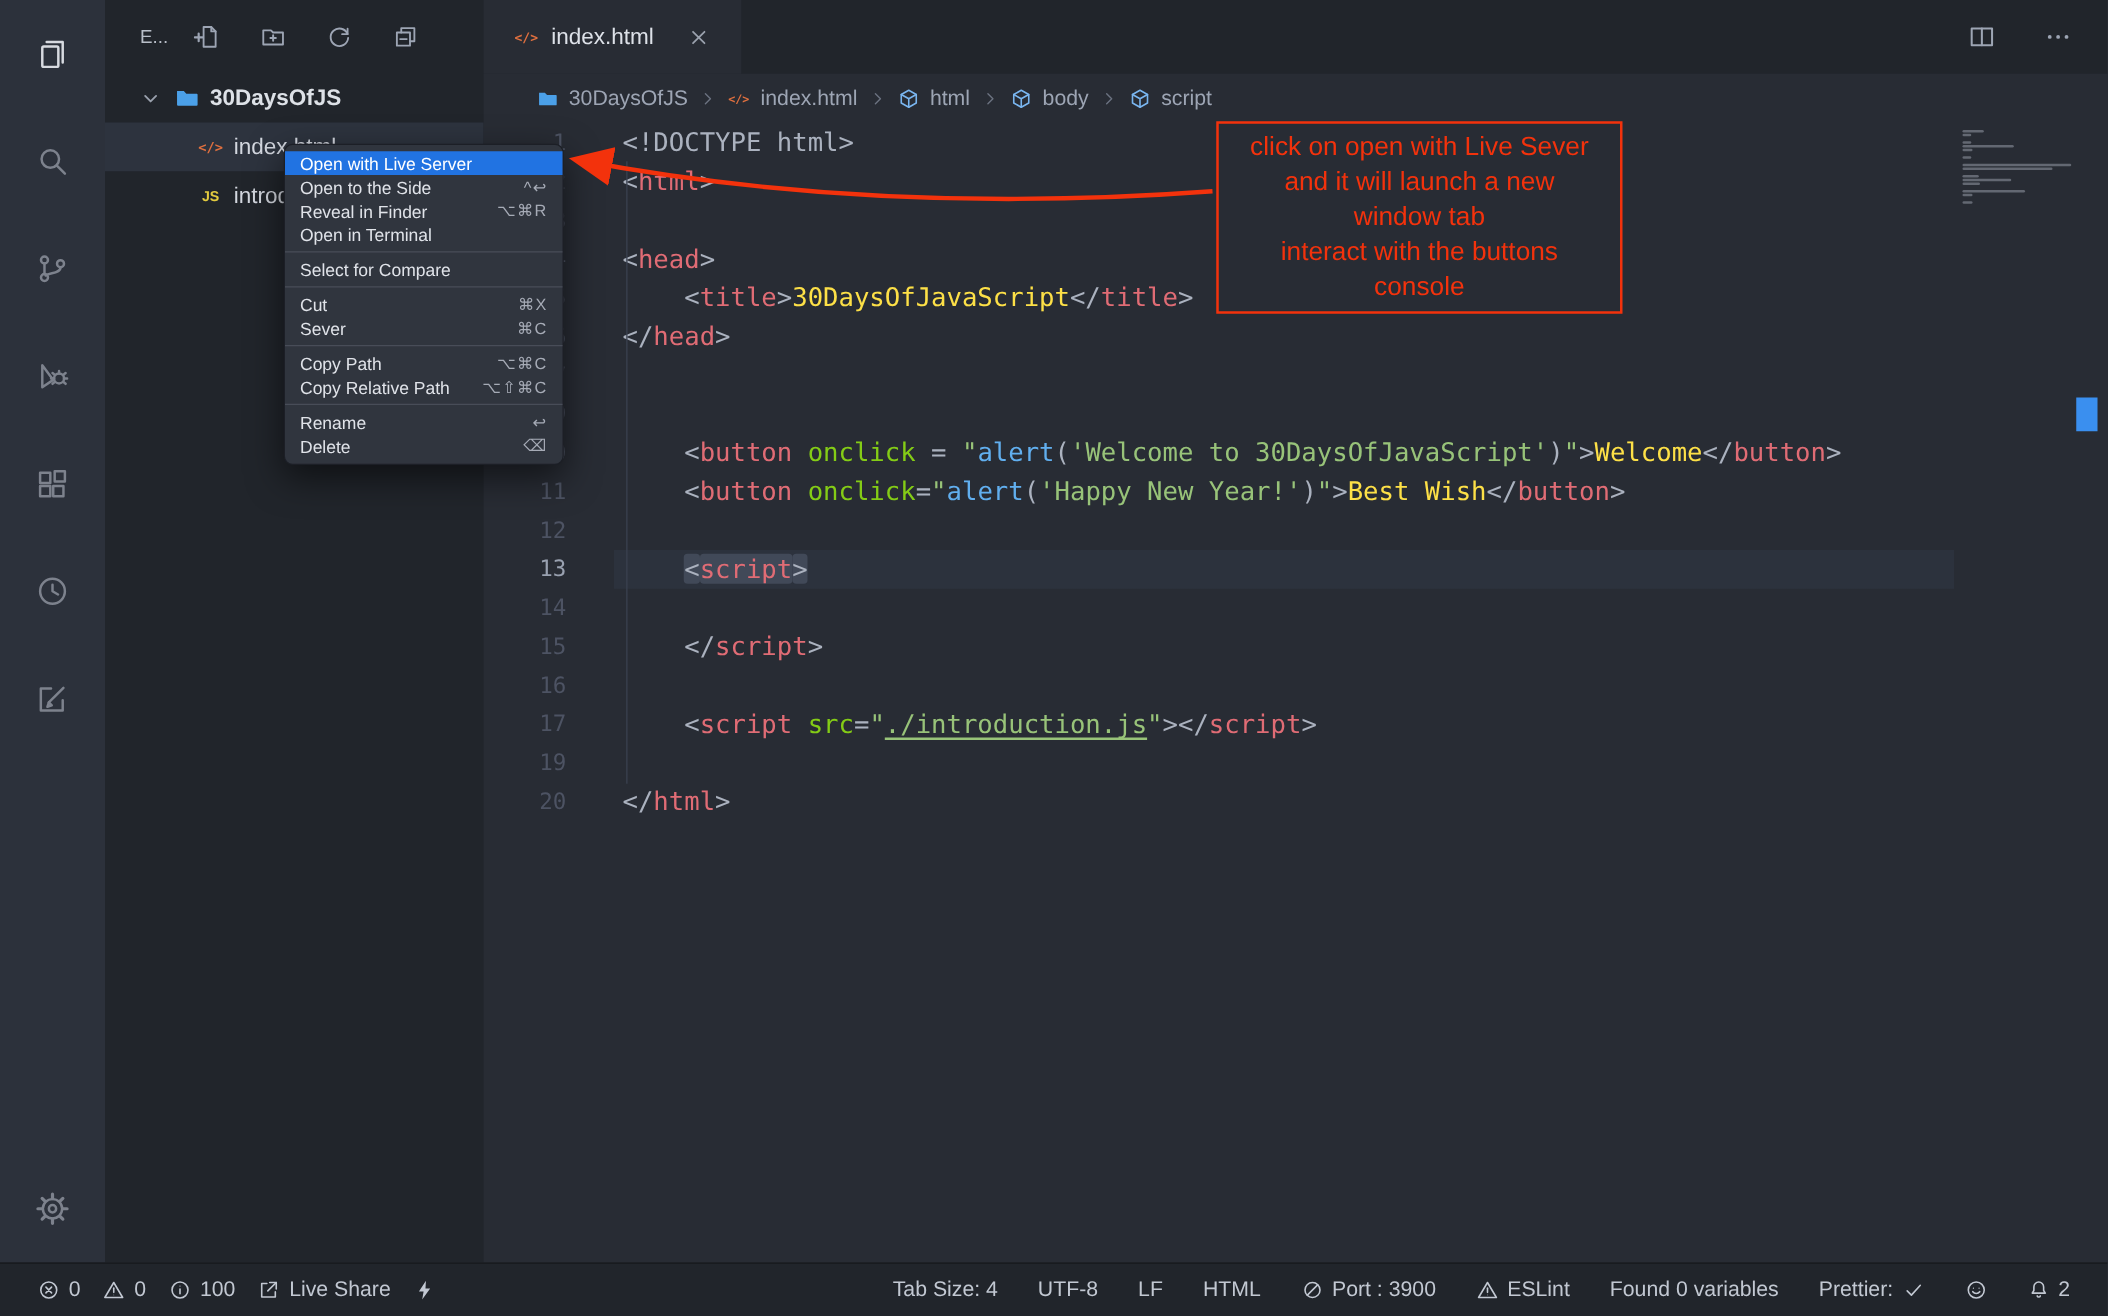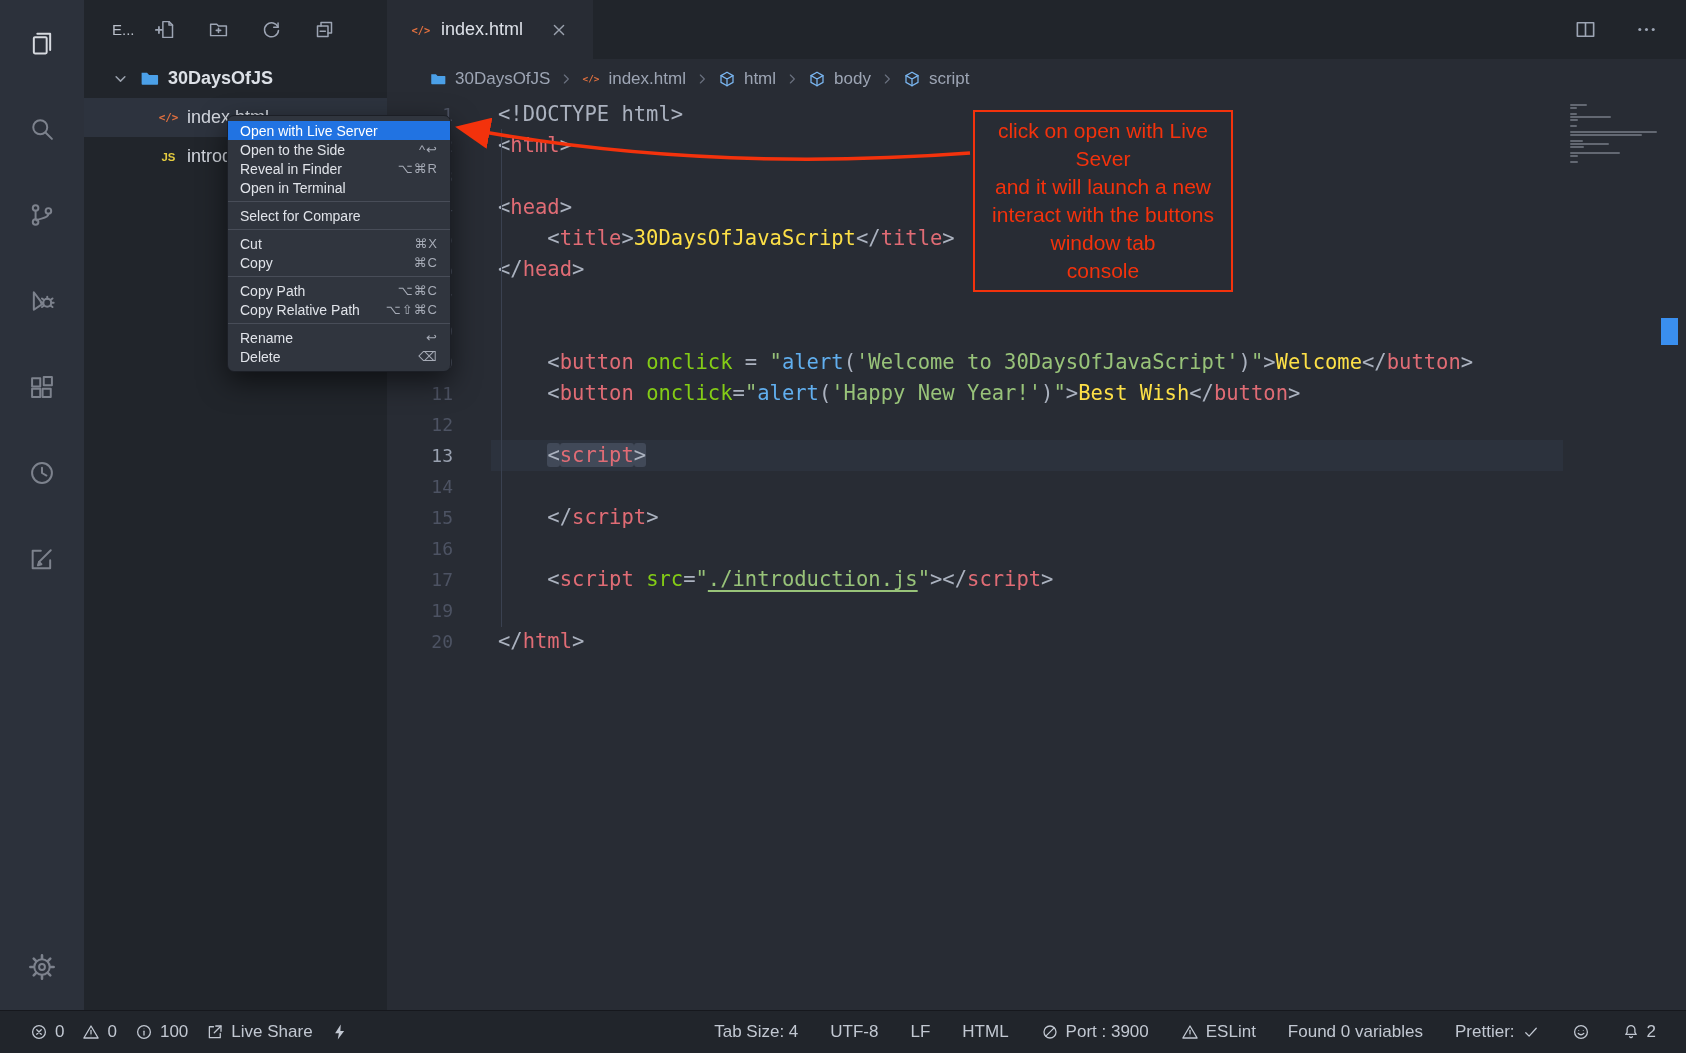--- a/index.html
+++ b/index.html
@@ -54,21 +54,21 @@
 .tok-attr{color:#84cc16}
 .tok-str{color:#98c379}
 .tok-fn{color:#61afef}
 .tok-text{color:#fde047}
 .tok-link{color:#98c379;text-decoration:underline;text-underline-offset:4px}
 .tok-hl{background:#414958;border-radius:3px}
 .indent-guide{position:absolute;left:114px;top:30px;width:1px;height:498px;background:#3a4150}
 .minimap{position:absolute;top:5px;right:24px;width:92px}
 .mm-line{height:2px;margin-bottom:1px;border-radius:1px}
 .overview-dec{position:absolute;top:219px;right:8px;width:17px;height:27px;background:#3a8fef}
-.annotation{position:absolute;left:586px;top:110px;width:260px;border:2px solid #f3320c;color:#f3320c;text-align:center;font-size:21px;line-height:28px;padding:5px 4px;z-index:30;font-family:"Liberation Sans",sans-serif}
+.annotation{position:absolute;left:586px;top:97px;width:325px;border:2px solid #f3320c;color:#f3320c;text-align:center;font-size:21px;line-height:28px;padding:5px 4px;z-index:30;font-family:"Liberation Sans",sans-serif}
 
 .statusbar{position:absolute;left:0;right:0;bottom:0;height:43px;background:#21252b;border-top:1px solid #16181d;display:flex;align-items:center;padding:0 30px;font-size:17px;color:#c2c8d2}
 .sb-left{display:flex;align-items:center;gap:18px}
 .sb-right{display:flex;align-items:center;gap:32px;margin-left:auto}
 .sb-item{display:flex;align-items:center;gap:7px;cursor:pointer;white-space:nowrap}
 .sb-item .icon{width:18px;height:18px}
 
 .context-menu{position:absolute;left:227px;top:115px;width:224px;background:#30353e;border:1px solid #1c1f26;border-radius:7px;box-shadow:0 10px 28px rgba(0,0,0,.55);padding:5px 0;z-index:40;font-size:14px;color:#e0e3e9}
 .cm-item{height:19px;display:flex;align-items:center;justify-content:space-between;padding:0 12px;cursor:pointer}
 .cm-item.selected{background:#2173e2;color:#fff}
@@ -365,22 +365,22 @@
           <div class="mm-line" style="width:50px;background:rgba(171,178,191,.45)"></div>
           <div class="mm-line" style="width:8px;background:rgba(171,178,191,.45)"></div>
           <div class="mm-line"></div>
           <div class="mm-line" style="width:8px;background:rgba(171,178,191,.45)"></div>
         </div>
       <div class="overview-dec" data-name="overview-ruler-marker" style="background: rgb(58, 143, 239);"></div>
     </div>
     <div class="annotation" data-name="annotation-box" style="color: rgb(243, 50, 12); border-color: rgb(243, 50, 12);">
         <div data-name="annotation-line">click on open with Live Sever</div>
         <div data-name="annotation-line">and it will launch a new</div>
+        <div data-name="annotation-line">window tab</div>
         <div data-name="annotation-line">interact with the buttons</div>
-        <div data-name="annotation-line">window tab</div>
         <div data-name="annotation-line">console</div>
       </div>
   </main>
 </div>
 
 <footer class="statusbar" data-name="status-bar">
   <div class="sb-left" data-name="status-left">
       <span class="sb-item" data-name="status-errors">
         <span class="icon" data-name="error-icon">
           <svg viewBox="0 0 24 24">
@@ -514,21 +514,21 @@
     <div class="cm-item" data-name="menu-item-select-for-compare">
       <span data-name="menu-item-label">Select for Compare</span>
       <span class="cm-shortcut" data-name="menu-item-shortcut"></span>
     </div>
     <div class="cm-sep" data-name="menu-separator"></div>
     <div class="cm-item" data-name="menu-item-cut">
       <span data-name="menu-item-label">Cut</span>
       <span class="cm-shortcut" data-name="menu-item-shortcut">⌘X</span>
     </div>
     <div class="cm-item" data-name="menu-item-copy">
-      <span data-name="menu-item-label">Copy</span>
+      <span data-name="menu-item-label">Sever</span>
       <span class="cm-shortcut" data-name="menu-item-shortcut">⌘C</span>
     </div>
     <div class="cm-sep" data-name="menu-separator"></div>
     <div class="cm-item" data-name="menu-item-copy-path">
       <span data-name="menu-item-label">Copy Path</span>
       <span class="cm-shortcut" data-name="menu-item-shortcut">⌥⌘C</span>
     </div>
     <div class="cm-item" data-name="menu-item-copy-relative-path">
       <span data-name="menu-item-label">Copy Relative Path</span>
       <span class="cm-shortcut" data-name="menu-item-shortcut">⌥⇧⌘C</span>

